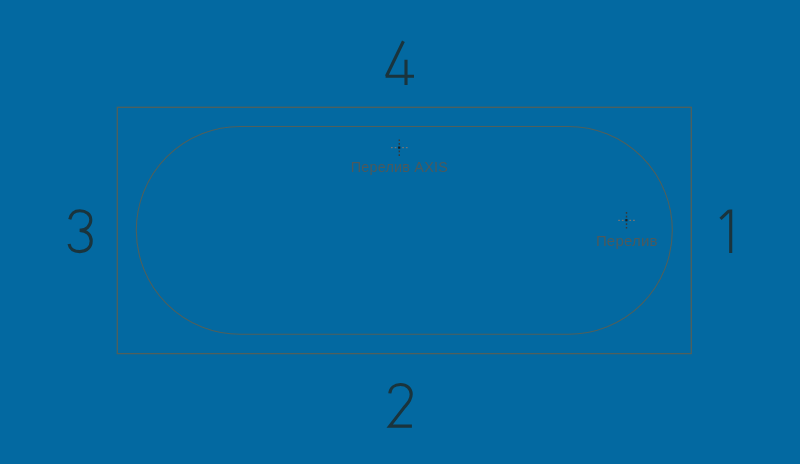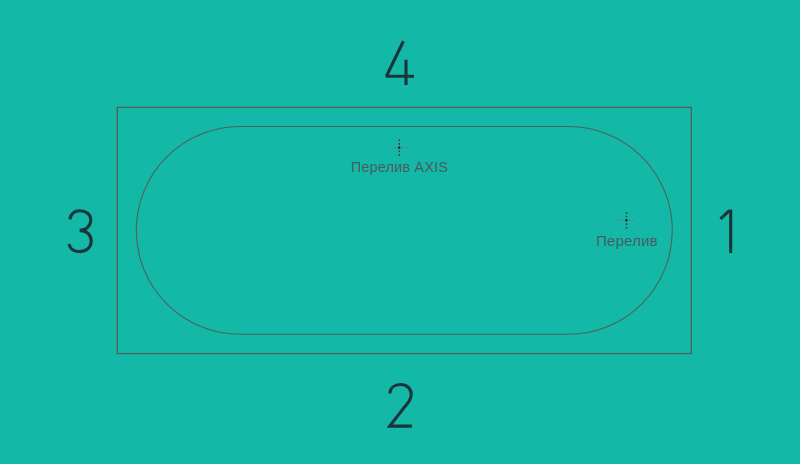--- a/index.html
+++ b/index.html
@@ -1,16 +1,16 @@
 <!DOCTYPE html>
 <html><head>
 <meta charset="utf-8">
 <style>
   html,body{margin:0;padding:0;background:#ffffff;}
-  .page{position:relative;width:800px;height:464px;background:#14b8a6;overflow:hidden;
+  .page{position:relative;width:800px;height:464px;background:#0369a1;overflow:hidden;
         font-family:"Liberation Sans", sans-serif;}
   svg{position:absolute;left:0;top:0;}
   .lbl{fill:#4b5a5e;}
 </style>
 </head>
 <body>
 <div class="page">
 <svg width="800" height="464" viewBox="0 0 800 464">
 
   <rect x="117.3" y="107.3" width="574" height="246.3" fill="none" stroke="#50605c" stroke-width="1.3"></rect>

